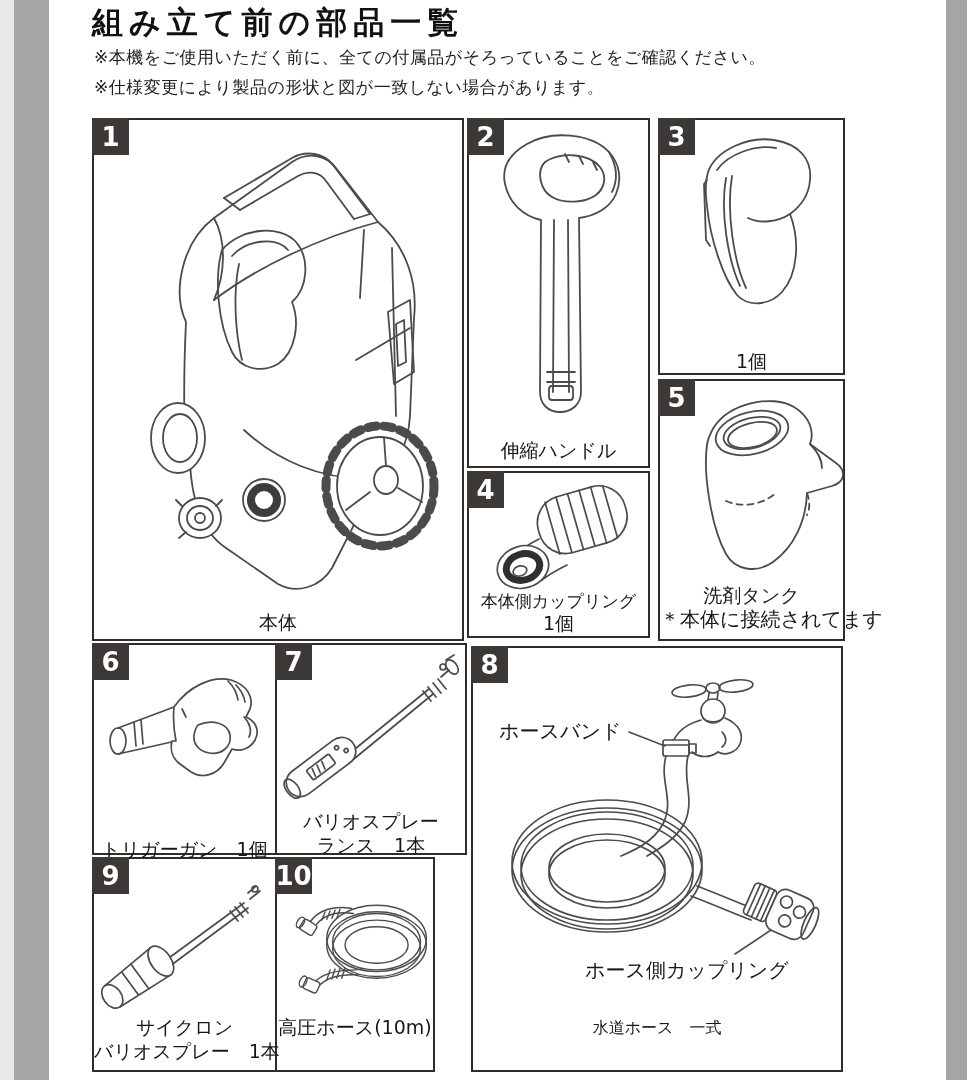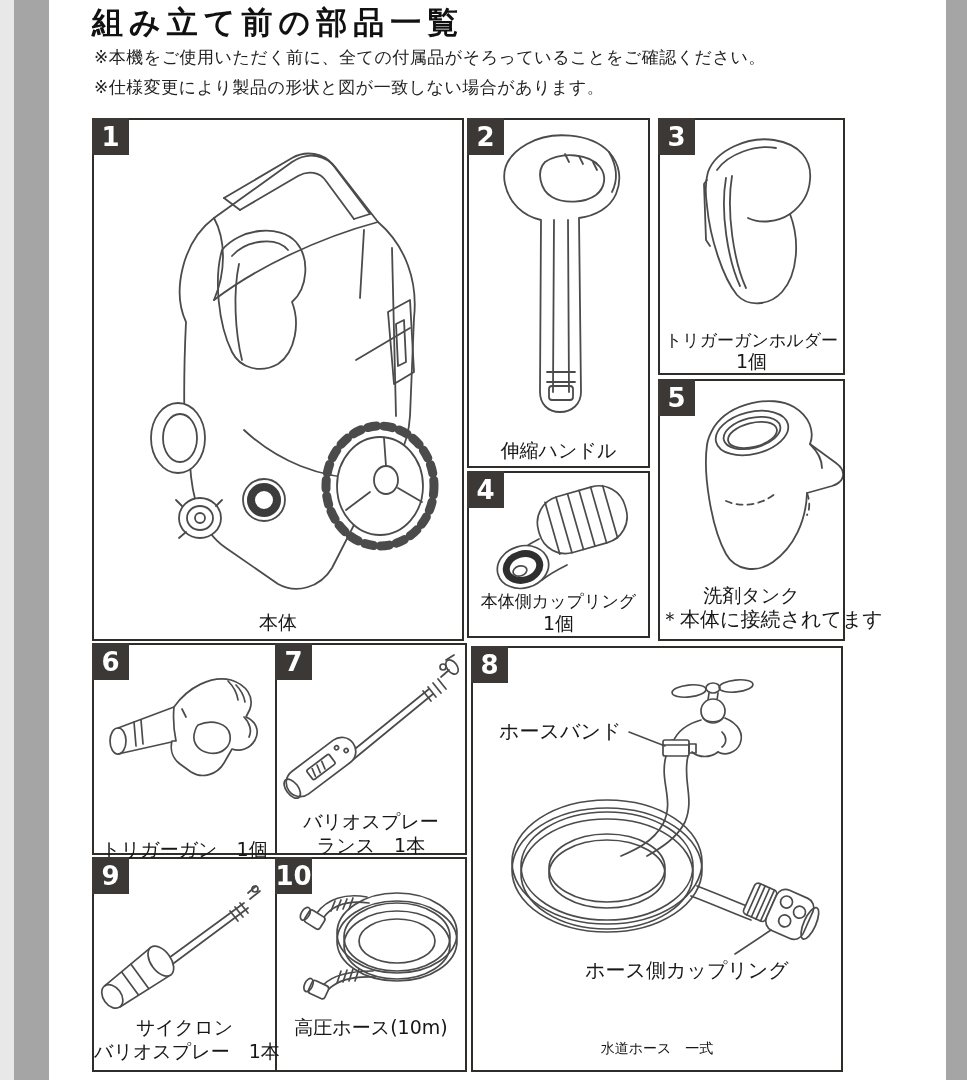--- a/index.html
+++ b/index.html
@@ -94,21 +94,20 @@
     <svg class="art" viewBox="0 0 183 253">
       <g fill="none" stroke="#4b4b4b" stroke-width="1.8" stroke-linecap="round" stroke-linejoin="round">
         <path d="M48,52 C56,30 88,16 114,20 C140,24 152,40 150,60 C149,74 141,86 130,94 C140,120 138,154 122,172 C109,186 88,187 77,175 C63,158 50,118 47,86 C45,72 45,62 48,52 Z" fill="#fff"></path>
         <path d="M57,50 C68,34 96,24 116,28"></path>
         <path d="M66,58 C60,92 68,140 80,166"></path>
         <path d="M72,56 C66,92 74,142 86,168"></path>
         <path d="M130,94 C118,102 100,104 88,98"></path>
         <path d="M47,60 L44,64 L46,120 L50,126"></path>
       </g>
     </svg>
-    <div class="cap small" style="top:208px">トリガーガンホルダー</div>
     <div class="cap" style="top:229px">1個</div>
   </div>
 
   <div class="pbox" style="left:453px;top:471px;width:183px;height:167px">
     <div class="badge">4</div>
     <svg class="art" viewBox="0 0 179 163">
       <g fill="none" stroke="#4b4b4b" stroke-width="1.7" stroke-linecap="round" stroke-linejoin="round">
         <g transform="rotate(-16 112 46)">
           <rect x="68" y="18" width="90" height="58" rx="27" fill="#fff"></rect>
           <path d="M82,20 L82,74 M94,18 L94,76 M106,18 L106,76 M118,18 L118,76 M130,18 L130,76 M142,20 L142,74"></path>
@@ -229,21 +228,21 @@
           <circle cx="314" cy="270" r="6"></circle>
           <ellipse cx="338" cy="262" rx="6" ry="17"></ellipse>
         </g>
 
         <path d="M156,84 L192,98" stroke-width="1.6"></path>
         <path d="M298,282 L262,306" stroke-width="1.6"></path>
       </g>
     </svg>
     <div class="anno" style="left:26px;top:70px">ホースバンド</div>
     <div class="anno" style="left:112px;top:309px">ホース側カップリング</div>
-    <div class="cap" style="top:388px;font-size:14px">水道ホース　一式</div>
+    <div class="cap" style="top:368px;font-size:16px">水道ホース　一式</div>
   </div>
 
   <div class="pbox" style="left:78px;top:857px;width:185px;height:215px">
     <div class="badge">9</div>
     <svg class="art" viewBox="0 0 181 211">
       <g fill="none" stroke="#4b4b4b" stroke-width="1.7" stroke-linecap="round" stroke-linejoin="round">
         <path d="M68,104 L150,44 M72,110 L154,49"></path>
         <path d="M136,52 L144,62 M141,48 L149,58 M146,44 L154,54"></path>
         <path d="M156,40 L166,32 M154,34 L162,27"></path>
         <circle cx="161" cy="30" r="3"></circle>
@@ -252,21 +251,21 @@
           <path d="M12,105 L72,101 M12,131 L72,135"></path>
           <ellipse cx="72" cy="118" rx="10" ry="17" fill="#fff"></ellipse>
           <path d="M34,104 L34,132 M46,103 L46,133"></path>
         </g>
       </g>
     </svg>
     <div class="cap" style="top:156px">サイクロン</div>
     <div class="cap" style="top:180px">バリオスプレー　1本</div>
   </div>
 
-  <div class="pbox" style="left:261px;top:857px;width:192px;height:215px">
+  <div class="pbox" style="left:261px;top:857px;width:160px;height:215px">
     <div class="badge">10</div>
     <svg class="art" viewBox="0 0 188 211">
       <g fill="none" stroke="#4b4b4b" stroke-width="1.7" stroke-linecap="round" stroke-linejoin="round">
         <ellipse cx="120" cy="74" rx="60" ry="40"></ellipse>
         <ellipse cx="120" cy="82" rx="60" ry="40"></ellipse>
         <ellipse cx="120" cy="78" rx="53" ry="34"></ellipse>
         <ellipse cx="120" cy="86" rx="53" ry="34"></ellipse>
         <ellipse cx="120" cy="82" rx="38" ry="22"></ellipse>
         <path d="M90,38 C68,34 50,40 40,54"></path>
         <path d="M92,44 C72,41 56,46 47,58"></path>

